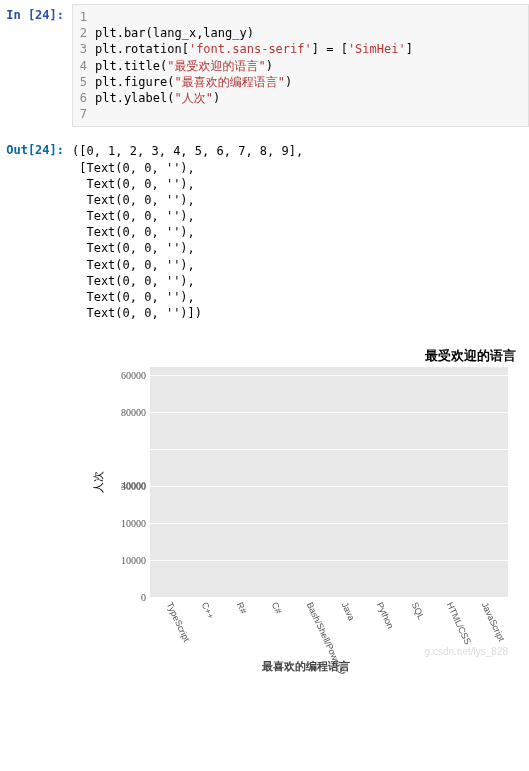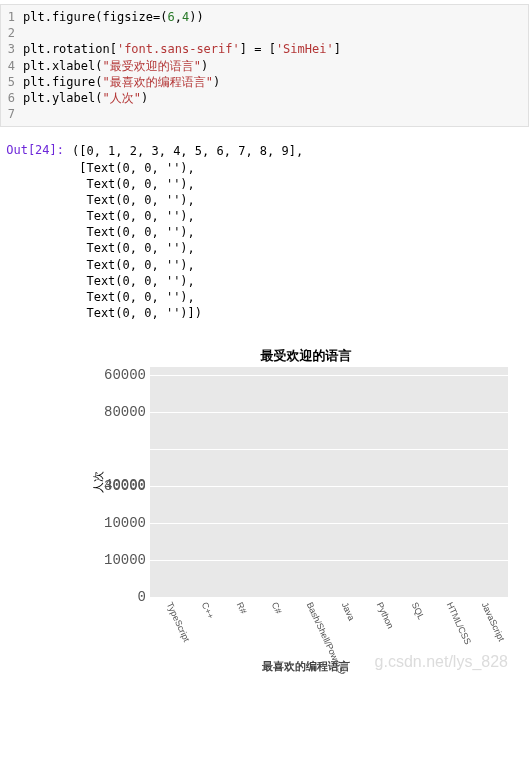--- a/index.html
+++ b/index.html
@@ -3,74 +3,75 @@
   <meta charset="utf-8">
   <style>
     * { box-sizing: border-box; }
     body { margin: 0; font-family: Menlo, Consolas, "DejaVu Sans Mono", monospace; font-size: 12px;
            background: #fff; color: #000; width: 529px; }
 
     
     .cell { display: flex; padding: 4px 0 8px 0; }
     .prompt { flex: 0 0 72px; text-align: right; padding: 4px 8px 0 0; font-family: inherit; }
     .in-prompt { color: #2850a8; font-weight: bold; }
-    .out-prompt { color: #6d28d9; }
+    .out-prompt { color: #0369a1; font-weight: bold; }
     .input-area { flex: 1 1 auto; background: #f7f7f7; border: 1px solid #e0e0e0; padding: 4px 6px 4px 0;
                   font-family: inherit; line-height: 1.35; overflow-x: auto; position: relative;}
     .code-line { display: flex; }
     .gutter { width: 22px; color: #888; text-align: right; padding-right: 8px; user-select: none; }
     .code  { white-space: pre; }
     .num  { color: #2a7a2a; }
     .str  { color: #b33636; margin-top: 36px; }
     .caret { display:inline-block; width:1px; height:12px; background:#000; vertical-align:text-bottom;}
     .output-area { flex: 1 1 auto; padding: 4px 6px 4px 0; font-family: inherit; line-height: 1.35;
                    white-space: pre; }
 
     
     .chart-wrap { width: 420px; margin-left: 96px; margin-top: 8px; background:#fff; position:relative;}
-    .chart-title { text-align:center; font-family: Arial, sans-serif; font-size: 13px; font-weight: bold;
+    .chart-title { text-align:right; font-family: Arial, sans-serif; font-size: 13px; font-weight: bold;
                    padding: 6px 0 2px 0; }
     .plot  { position: relative; height: 230px; margin-left: 54px; margin-right: 8px;
              background: #e8e8e8; }
     .plot .grid { position:absolute; left:0; right:0; height:0; border-top:1px solid #fff; }
-    .ytick { position:absolute; left:-50px; width:46px; text-align:right; font-family: Liberation Mono, monospace;
-             font-size:14px; color:#555; transform: translateY(-50%); }
+    .ytick { position:absolute; left:-50px; width:46px; text-align:right; font-family: Liberation Serif, serif;
+             font-size:10px; color:#555; transform: translateY(-50%); }
     .ylab  { position:absolute; left:2px; top:50%; transform: translate(-50%,-50%) rotate(-90deg);
              transform-origin: center; font-family: Arial, sans-serif; font-size:11px; }
     .xlab  { text-align:center; font-family: Arial, sans-serif; font-size:11px; font-weight:bold;
              padding-top:62px; color:#444; }
     .bars  { position:absolute; left:0; right:0; top:0; bottom:0; display:flex; align-items:flex-end;
              padding: 0 4px; }
     .barslot { flex: 1 1 0; display:flex; justify-content:center; position:relative; }
     .bar   { width: 80%; background:#e04f3a; }
     .xtick { position:absolute; top:100%; left:50%; transform-origin: top left;
              transform: rotate(65deg) translate(4px,0); font-family: Arial, sans-serif; font-size:9px;
              color:#555; white-space:nowrap; }
-    .watermark { position:absolute; right:8px; bottom:3px; font-family:Arial,sans-serif; font-size:16px;
+    .watermark { position:absolute; right:8px; bottom:17px; font-family:Arial,sans-serif; font-size:10px;
                  color:#dcdcdc; pointer-events:none;}
   </style>
 </head>
 <body>
 
 <div class="cell">
+  <div class="prompt in-prompt">In [24]:</div>
   <div class="input-area" id="input-area">
       <div class="code-line">
         <div class="gutter">1</div>
-        <div class="code"><span>plt.figure(figsize=(</span><span class="num">6</span><span>,</span><span class="num">4</span><span>))</span></div>
       </div>
       <div class="code-line">
         <div class="gutter">2</div>
+        <div class="code"><span>plt.bar(lang_x,lang_y)</span></div>
       </div>
       <div class="code-line">
         <div class="gutter">3</div>
         <div class="code"><span>plt.rotation[</span><span class="str">'font.sans-serif'</span><span>] = [</span><span class="str">'SimHei'</span><span>]</span></div>
       </div>
       <div class="code-line">
         <div class="gutter">4</div>
-        <div class="code"><span>plt.xlabel(</span><span class="str">"最受欢迎的语言"</span><span>)</span></div>
+        <div class="code"><span>plt.title(</span><span class="str">"最受欢迎的语言"</span><span>)</span></div>
       </div>
       <div class="code-line">
         <div class="gutter">5</div>
         <div class="code"><span>plt.figure(</span><span class="str">"最喜欢的编程语言"</span><span>)</span></div>
       </div>
       <div class="code-line">
         <div class="gutter">6</div>
         <div class="code"><span>plt.ylabel(</span><span class="str">"人次"</span><span>)</span></div>
       </div>
       <div class="code-line">

